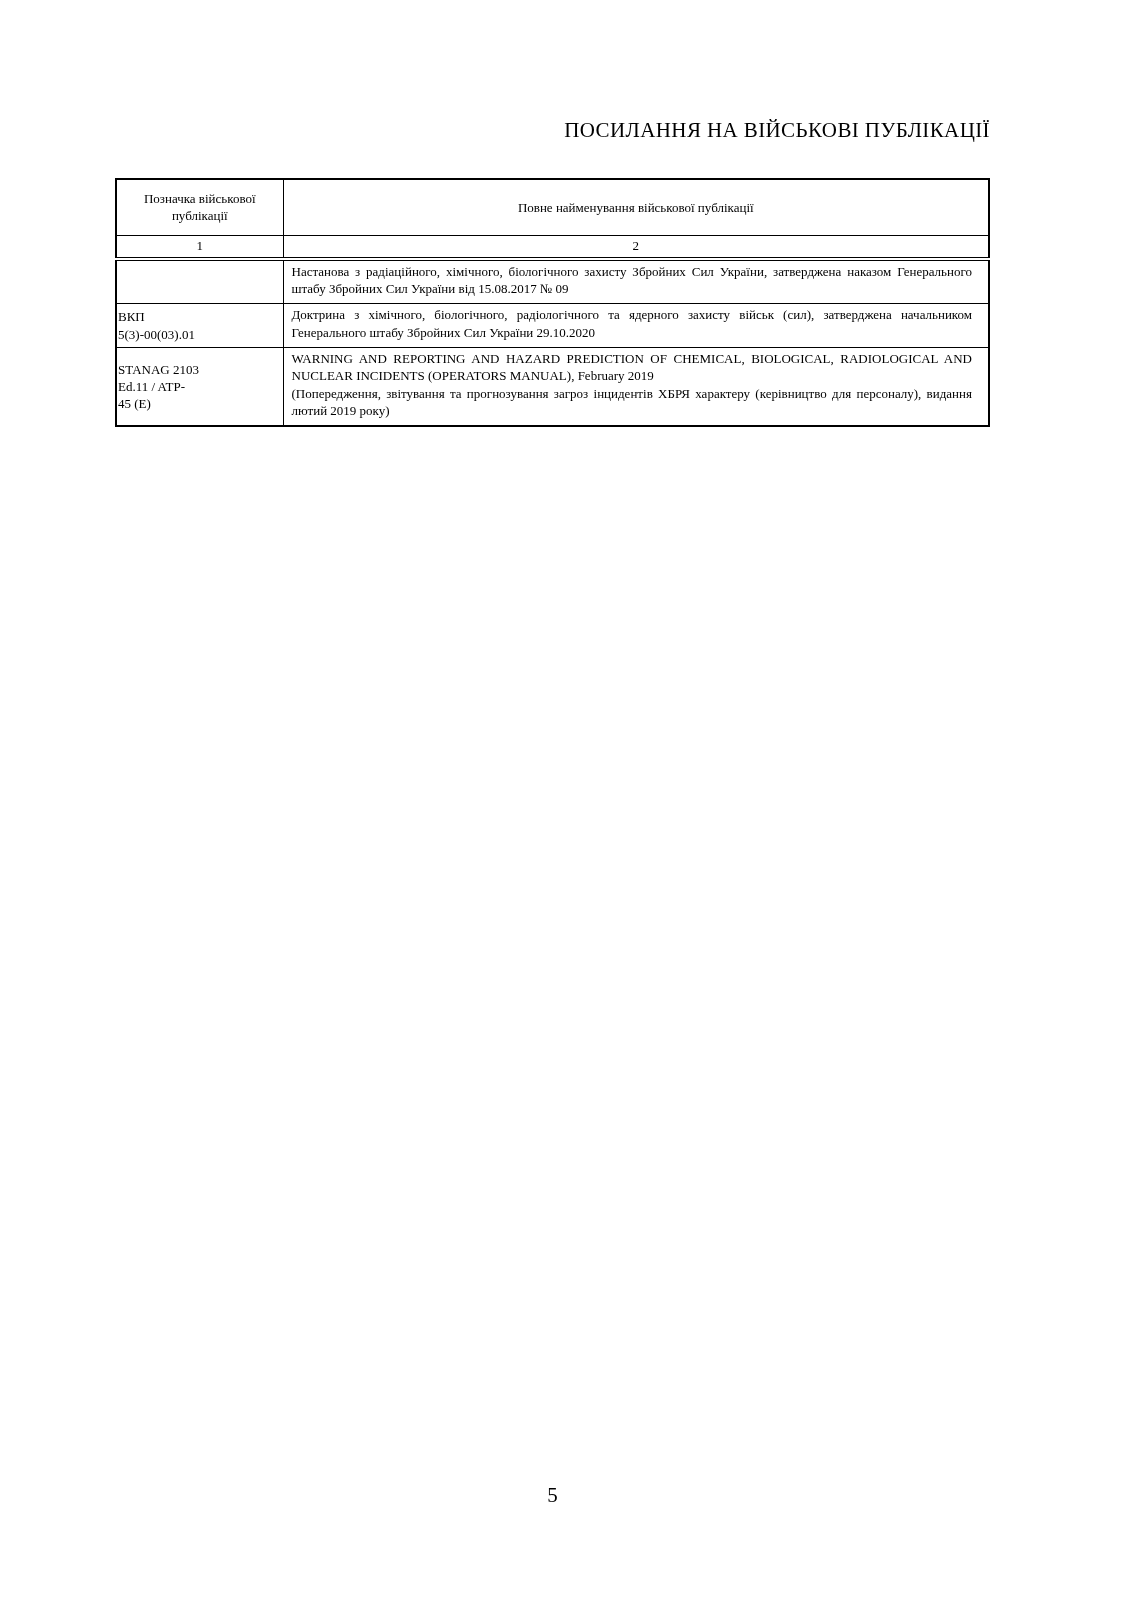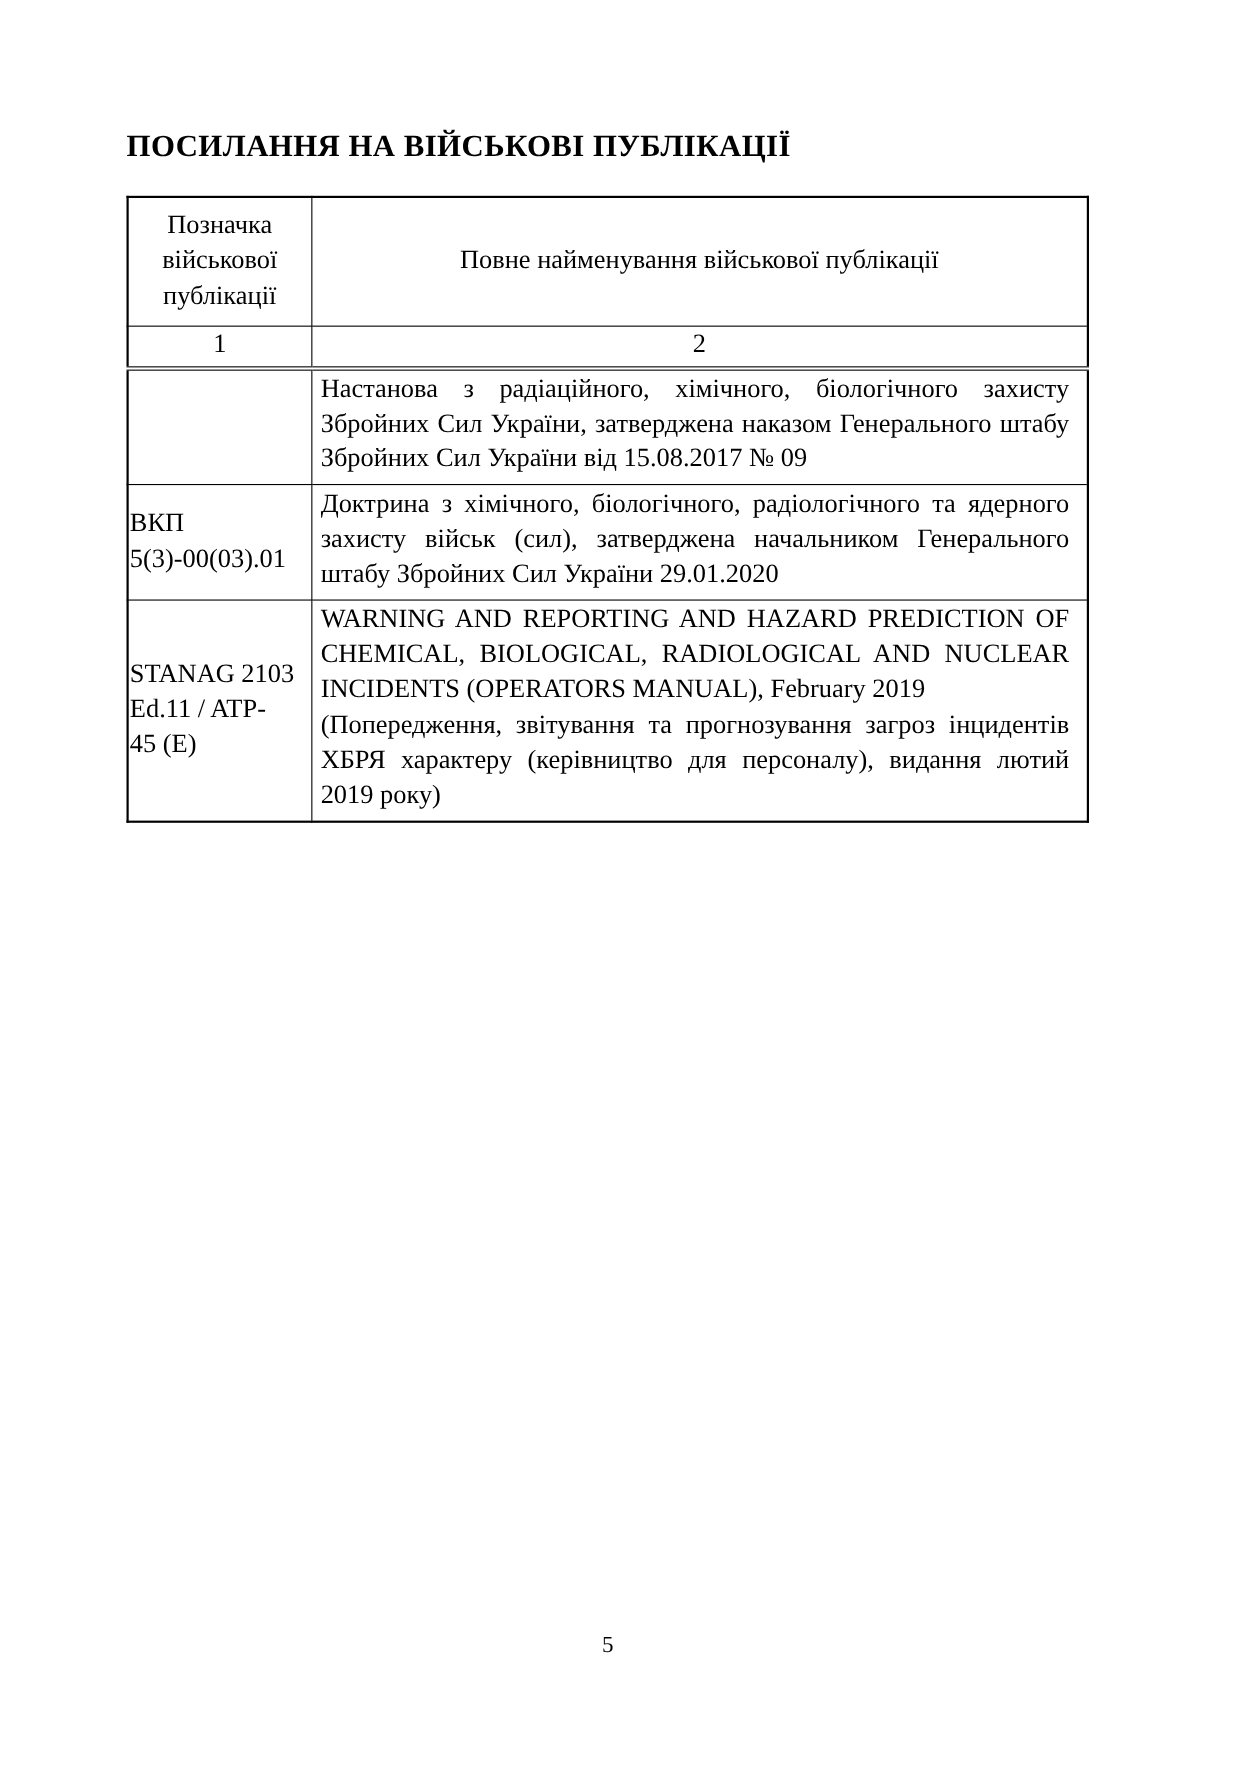--- a/index.html
+++ b/index.html
@@ -11,33 +11,33 @@
     background: #ffffff;
     color: #000000;
     font-family: "Liberation Serif", "DejaVu Serif", serif;
     overflow: hidden;
   }
   .title {
     position: absolute;
     top: 118px;
     left: 115px;
     width: 875px;
-    text-align: left;
-    font-size: 28px;
-    font-weight: bold;
+    text-align: right;
+    font-size: 21px;
+    font-weight: normal;
     letter-spacing: 0.4px;
   }
   table.pub-table {
     position: absolute;
     top: 178px;
     left: 115px;
     width: 875px;
     border-collapse: collapse;
     border: 2px solid #000;
-    font-size: 24px;
+    font-size: 13px;
     line-height: 1.33;
   }
   table.pub-table col.c1 { width: 167px; }
   table.pub-table th,
   table.pub-table td {
     border: 1px solid #000;
   }
   table.pub-table th {
     font-weight: normal;
     text-align: center;
@@ -93,21 +93,21 @@
       </tr>
     </thead>
     <tbody>
       <tr>
         <td class="desig"></td>
         <td class="desc">Настанова з радіаційного, хімічного, біологічного захисту Збройних Сил України, затверджена наказом Генерального штабу Збройних Сил України від 15.08.2017 № 09</td>
       </tr>
       <tr>
         <td class="desig">ВКП
 5(3)-00(03).01</td>
-        <td class="desc">Доктрина з хімічного, біологічного, радіологічного та ядерного захисту військ (сил), затверджена начальником Генерального штабу Збройних Сил України 29.01.2020</td>
+        <td class="desc">Доктрина з хімічного, біологічного, радіологічного та ядерного захисту військ (сил), затверджена начальником Генерального штабу Збройних Сил України 29.10.2020</td>
       </tr>
       <tr>
         <td class="desig">STANAG 2103
 Ed.11 / ATP-
 45 (E)</td>
         <td class="desc">WARNING AND REPORTING AND HAZARD PREDICTION OF CHEMICAL, BIOLOGICAL, RADIOLOGICAL AND NUCLEAR INCIDENTS (OPERATORS MANUAL), February 2019
 (Попередження, звітування та прогнозування загроз інцидентів ХБРЯ характеру (керівництво для персоналу), видання лютий 2019 року)</td>
       </tr>
     </tbody>
   </table>

